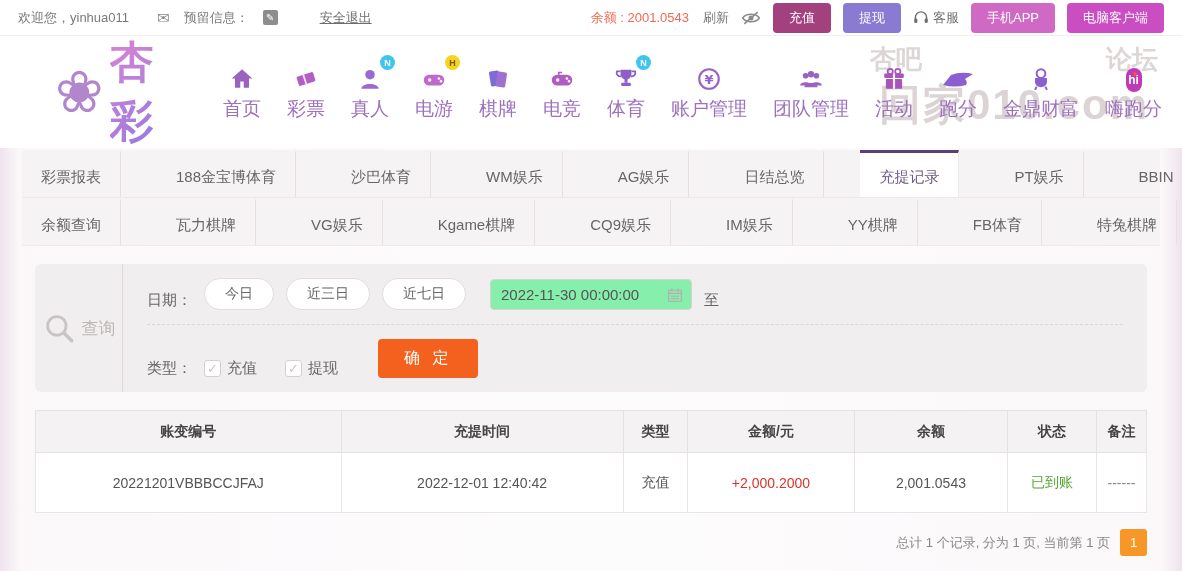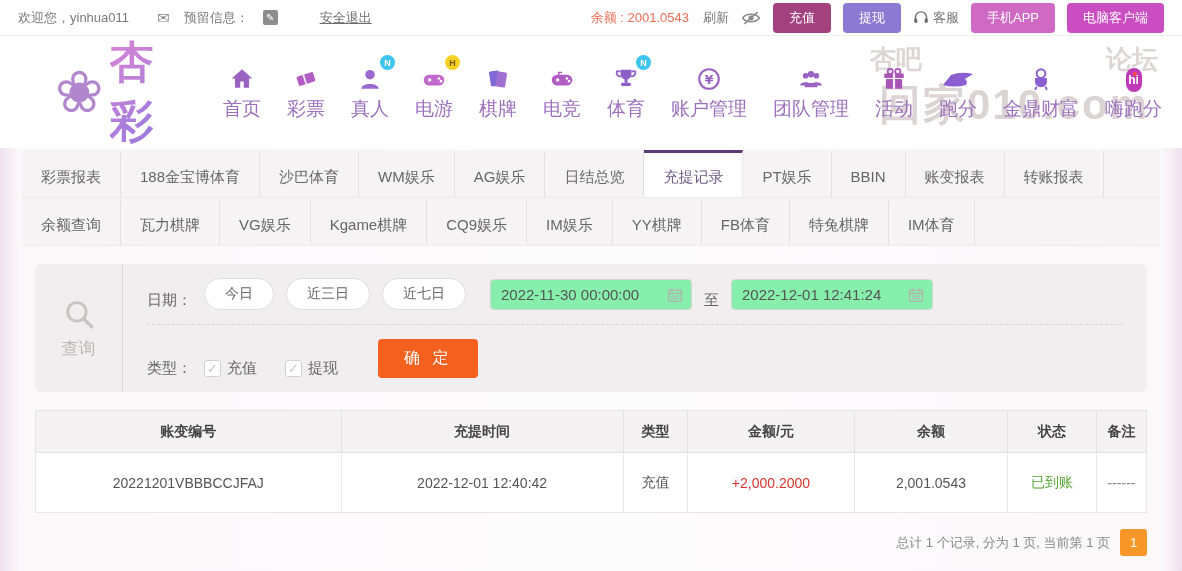--- a/index.html
+++ b/index.html
@@ -36,27 +36,27 @@
   .badge{position:absolute;top:-7px;right:-12px;width:15px;height:15px;border-radius:50%;font-size:9px;font-weight:bold;display:flex;align-items:center;justify-content:center;}
   .badge-n{background:#3ec6f0;color:#fff;}
   .badge-h{background:#f6d321;color:#7a5a00;}
   .hi-ico{width:16px;height:24px;border-radius:12px;background:#c03ab8;color:#fff;font-weight:bold;font-size:12px;display:flex;align-items:center;justify-content:center;position:relative;}
   .hi-ico::after{content:"";position:absolute;top:4px;right:5px;width:4px;height:4px;border-radius:50%;background:#ff4d3d;}
   .watermark{position:absolute;right:18px;top:6px;width:300px;text-align:center;color:#ddd6d6;pointer-events:none;z-index:1;}
   .wm-row1{display:flex;justify-content:space-between;font-size:26px;font-weight:bold;padding:0 6px;}
   .wm-row2{font-size:42px;font-weight:bold;letter-spacing:2px;color:#dcd4d4;}
   
   .tabs{margin:2px 22px 0;background:#f6f3f4;border-bottom:1px solid #efe9e9;}
-  .tab-row{display:flex;}
+  .tab-row{display:flex;gap:36px;}
   .tab-row + .tab-row{border-top:1px solid #eee8e8;}
   .tab{padding:0 19px;height:47px;line-height:47px;font-size:15px;color:#666;border-right:1px solid #e7e0e0;cursor:pointer;border-top:3px solid transparent;white-space:nowrap;}
   .tab.active{background:#fff;border-top:3px solid #5c3d77;color:#6d5a86;border-right-color:#efe9e9;}
   
   .filter{margin:18px 35px 0;background:#f0eeee;border-radius:6px;display:flex;min-height:118px;}
-  .filter-left{width:88px;display:flex;flex-direction:column;align-items:center;justify-content:center;gap:6px;color:#bdb8b8;border-right:1px solid #ddd8d8;font-size:17px;}
+  .filter-left{width:88px;display:flex;flex-direction:row;align-items:center;justify-content:center;gap:6px;color:#bdb8b8;border-right:1px solid #ddd8d8;font-size:17px;}
   .filter-right{flex:1;padding:0 24px;display:flex;flex-direction:column;justify-content:center;}
   .filter-row{display:flex;align-items:flex-end;gap:12px;padding:14px 0;font-size:15px;color:#666;}
   .filter-row + .filter-row{border-top:1px dashed #dcd6d6;}
   .pill{background:#fff;border:1px solid #e3dede;border-radius:16px;padding:6px 20px;font-size:14px;color:#666;cursor:pointer;}
   .date-box{background:#86efac;border:1px solid #d8d3d3;border-radius:4px;display:flex;align-items:center;padding:6px 8px 6px 10px;gap:8px;}
   .date-box input{border:none;outline:none;font-size:15px;color:#555;width:158px;background:transparent;font-family:inherit;}
   .to-label{color:#666;}
   .checkbox{display:inline-flex;align-items:center;gap:6px;cursor:pointer;}
   .cb-box{width:17px;height:17px;background:#fff;border:1px solid #d5d0d0;border-radius:3px;color:#c9c4c4;font-size:13px;display:flex;align-items:center;justify-content:center;}
   .confirm-btn{background:#f4611f;color:#fff;border:none;border-radius:4px;font-size:16px;padding:9px 26px;margin-left:28px;cursor:pointer;letter-spacing:4px;}
@@ -307,31 +307,20 @@
         <svg width="16" height="16" viewBox="0 0 20 20">
             <rect x="2" y="4" width="16" height="14" rx="1.5" fill="none" stroke="#b5b0b0" stroke-width="1.6"></rect>
             <line x1="2" y1="8" x2="18" y2="8" stroke="#b5b0b0" stroke-width="1.6"></line>
             <line x1="6" y1="2" x2="6" y2="6" stroke="#b5b0b0" stroke-width="1.6"></line>
             <line x1="14" y1="2" x2="14" y2="6" stroke="#b5b0b0" stroke-width="1.6"></line>
             <line x1="5" y1="11.5" x2="15" y2="11.5" stroke="#b5b0b0" stroke-width="1.4"></line>
             <line x1="5" y1="14.5" x2="15" y2="14.5" stroke="#b5b0b0" stroke-width="1.4"></line>
           </svg>
       </span>
       <span class="to-label">至</span>
-      <span class="date-box">
-        <input value="2022-12-01 12:41:24" style="">
-        <svg width="16" height="16" viewBox="0 0 20 20">
-            <rect x="2" y="4" width="16" height="14" rx="1.5" fill="none" stroke="#b5b0b0" stroke-width="1.6"></rect>
-            <line x1="2" y1="8" x2="18" y2="8" stroke="#b5b0b0" stroke-width="1.6"></line>
-            <line x1="6" y1="2" x2="6" y2="6" stroke="#b5b0b0" stroke-width="1.6"></line>
-            <line x1="14" y1="2" x2="14" y2="6" stroke="#b5b0b0" stroke-width="1.6"></line>
-            <line x1="5" y1="11.5" x2="15" y2="11.5" stroke="#b5b0b0" stroke-width="1.4"></line>
-            <line x1="5" y1="14.5" x2="15" y2="14.5" stroke="#b5b0b0" stroke-width="1.4"></line>
-          </svg>
-      </span>
     </div>
     <div class="filter-row">
       <span>类型：</span>
       <span class="checkbox">
         <span class="cb-box">✓</span>
         <span>充值</span>
       </span>
       <span class="checkbox" style="margin-left:16px;">
         <span class="cb-box">✓</span>
         <span>提现</span>

